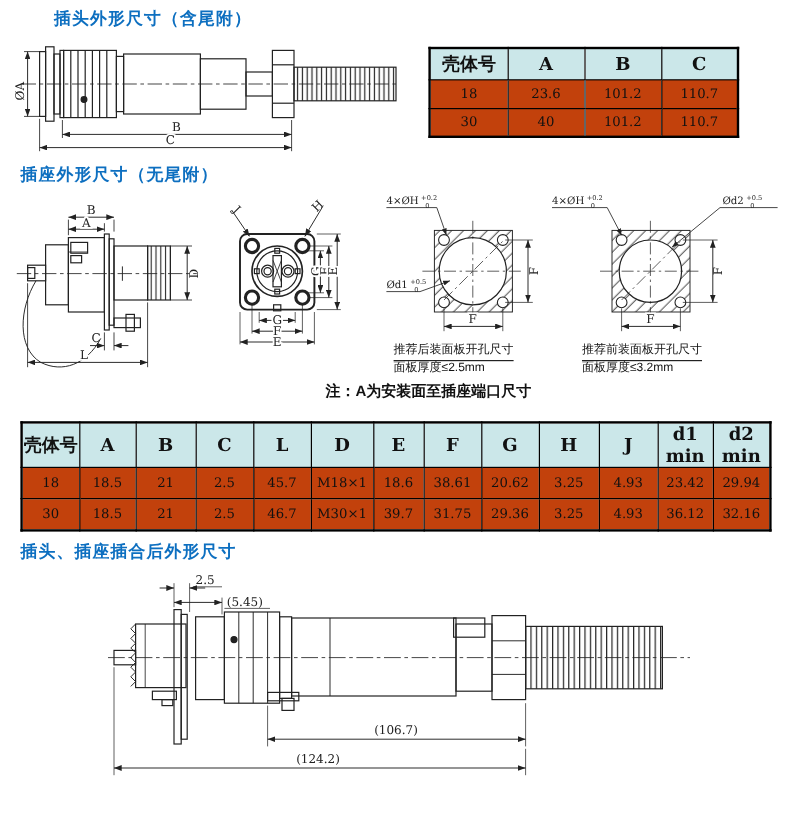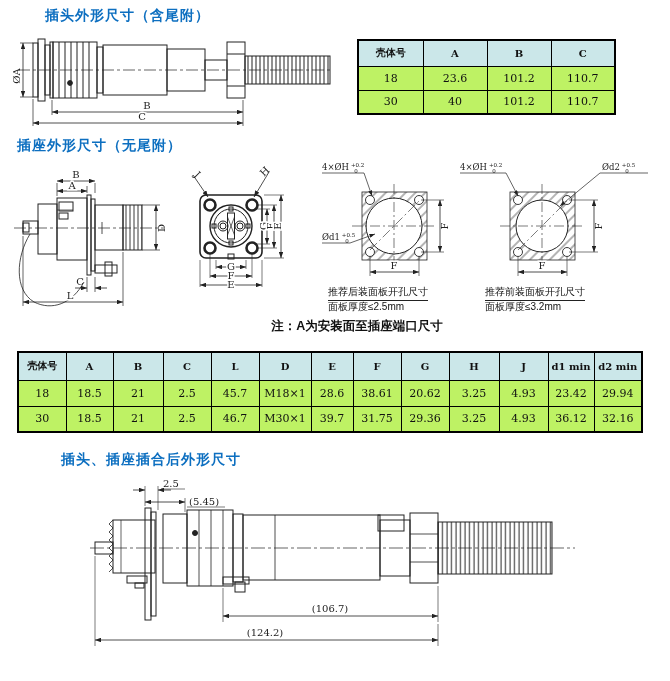--- a/index.html
+++ b/index.html
@@ -5,22 +5,22 @@
   html,body{margin:0;padding:0;}
   body{width:670px;height:681px;background:#ffffff;position:relative;overflow:hidden;
        font-family:"Liberation Sans",sans-serif;}
   .abs{position:absolute;}
   .sec-title{font-size:14px;font-weight:bold;color:#0d6fc0;letter-spacing:1px;white-space:nowrap;}
   .note{font-size:12.5px;font-weight:bold;color:#111;text-align:center;}
   table{border-collapse:collapse;table-layout:fixed;}
   table.dim{border:2.5px solid #000;}
   table.dim th,table.dim td{border:1.6px solid #000;text-align:center;vertical-align:middle;
       font-family:"DejaVu Serif",serif;font-size:11px;color:#111;padding:0;overflow:hidden;}
-  table.dim th{background:#cbe7e9;font-weight:bold;font-size:10px;}
-  table.dim td{background:#bef264;}
+  table.dim th{background:#cbe7e9;font-weight:bold;font-size:15px;}
+  table.dim td{background:#c2410c;}
   svg{position:absolute;overflow:visible;}
   svg text{font-family:"DejaVu Serif",serif;font-size:10px;fill:#222;}
   svg .halo{paint-order:stroke;stroke:#fff;stroke-width:3px;}
   svg .sm{font-size:8.5px;}
   svg .tol{font-size:5.5px;}
   .cap{position:absolute;text-align:left;font-family:Liberation Sans, sans-serif;font-size:10px;color:#111;line-height:1.25;}
   .cap .l1{display:inline-block;border-bottom:1px solid #222;padding-bottom:1px;}
 </style>
 </head>
 <body>
@@ -335,21 +335,21 @@
     <th>d1 min</th>
     <th>d2 min</th>
   </tr>
   <tr style="height:26px">
     <td>18</td>
         <td>18.5</td>
     <td>21</td>
         <td>2.5</td>
     <td>45.7</td>
         <td>M18×1</td>
-    <td>28.6</td>
+    <td>18.6</td>
         <td>38.61</td>
     <td>20.62</td>
         <td>3.25</td>
     <td>4.93</td>
         <td>23.42</td>
     <td>29.94</td>
   </tr>
   <tr style="height:26px">
     <td>30</td>
         <td>18.5</td>
@@ -361,21 +361,21 @@
         <td>31.75</td>
     <td>29.36</td>
         <td>3.25</td>
     <td>4.93</td>
         <td>36.12</td>
     <td>32.16</td>
   </tr>
 </tbody>
   </table>
 
-<div class="abs sec-title" style="left:17px;top:451px;margin-left:44px;">插头、插座插合后外形尺寸</div>
+<div class="abs sec-title" style="left:17px;top:451px;">插头、插座插合后外形尺寸</div>
 
 <svg class="abs" style="left:85px;top:476px;" width="500" height="190" viewBox="0 0 500 190">
   <defs>
     <marker id="ar6" viewBox="0 0 8 6" refX="8" refY="3" markerWidth="8" markerHeight="6" orient="auto-start-reverse">
       <path d="M0,0 L8,3 L0,6 z" fill="#222"></path>
       </marker>
     <pattern id="ribs3" width="4.5" height="8" patternUnits="userSpaceOnUse">
       <line x1="2" y1="0" x2="2" y2="8" stroke="#222" stroke-width="1"></line>
       </pattern>
   </defs>

